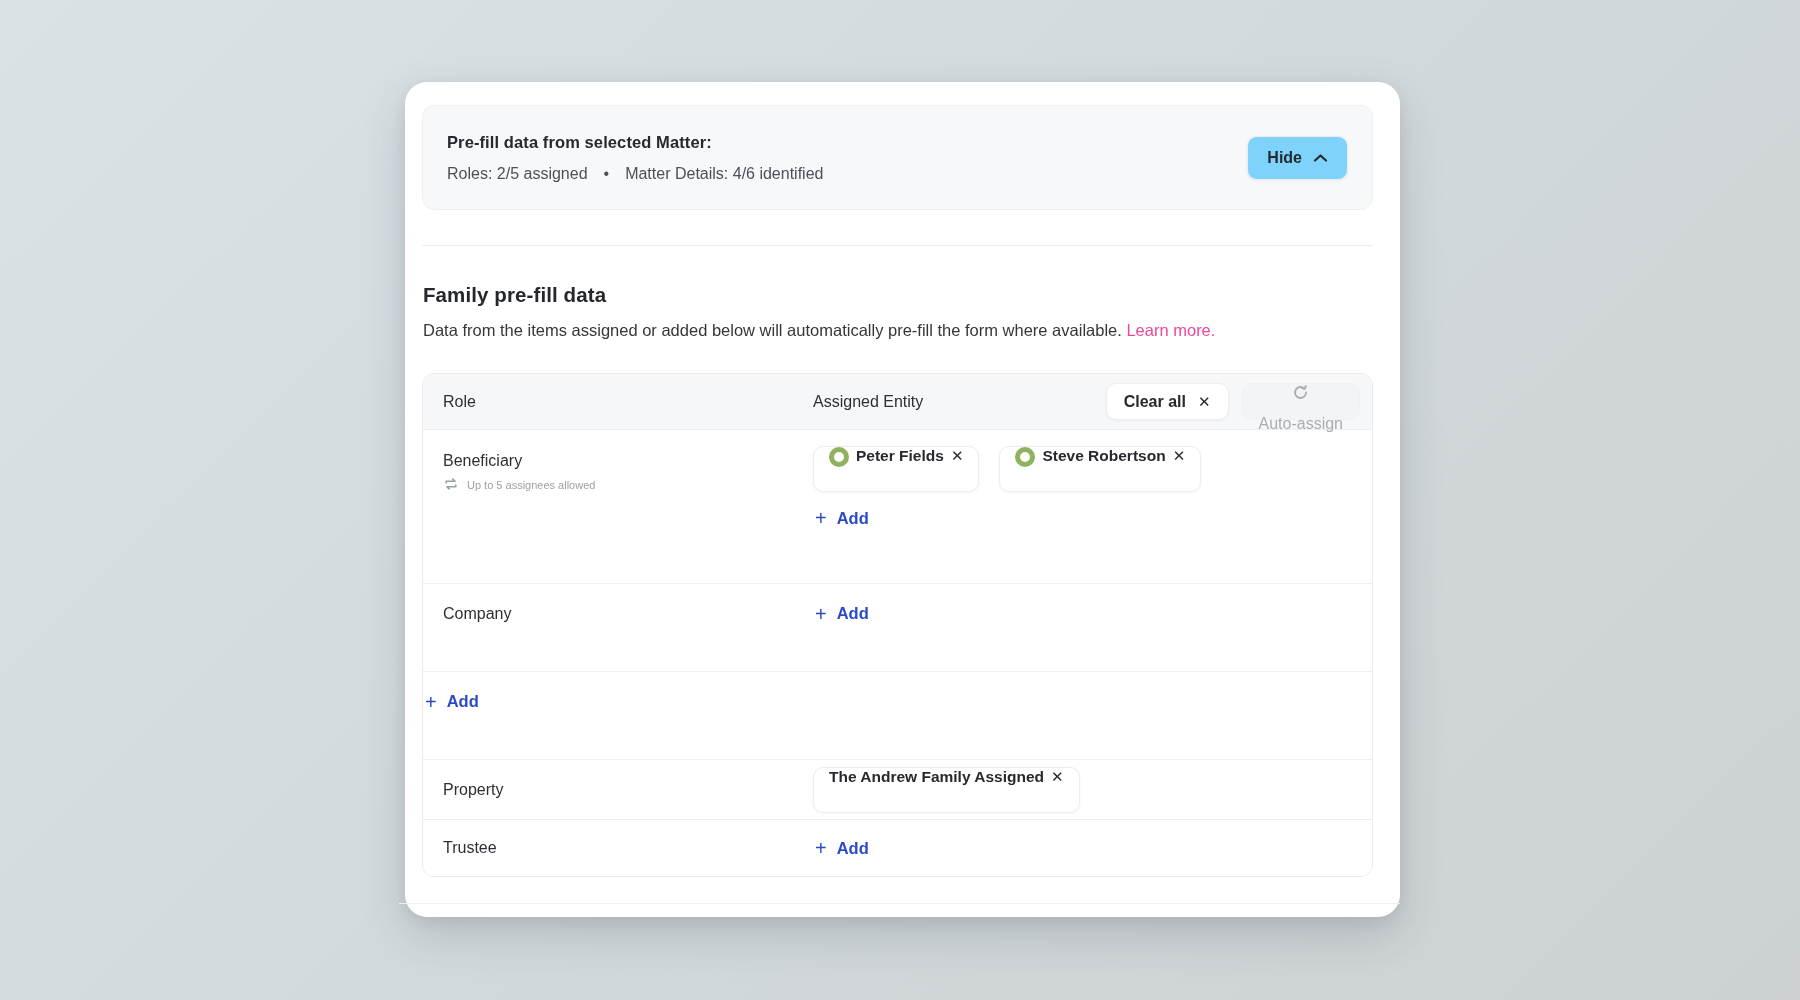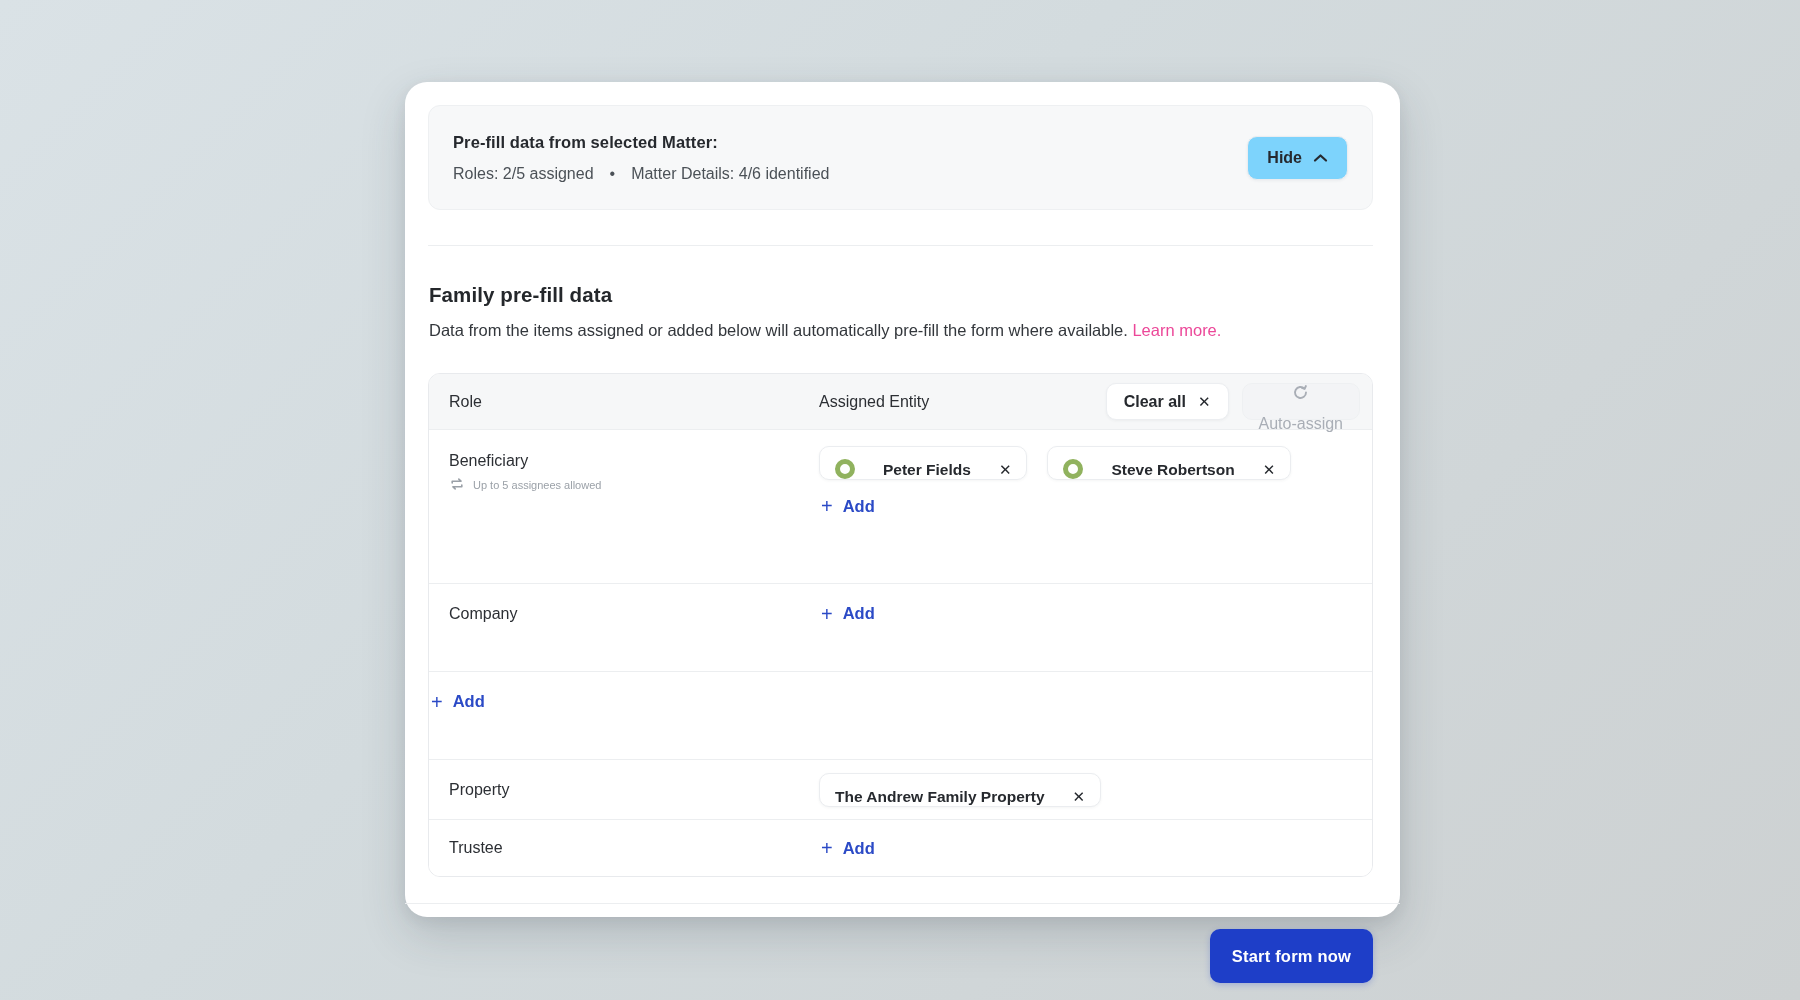--- a/index.html
+++ b/index.html
@@ -14,21 +14,21 @@
     background: linear-gradient(135deg, #dae2e6 0%, #d3dbde 40%, #cdd1d2 100%);
     overflow: hidden;
   }
   .card {
     position: absolute;
     left: 405px; top: 82px;
     width: 995px; height: 835px;
     background: #ffffff;
     border-radius: 22px;
     box-shadow: 0 18px 45px rgba(45, 55, 68, 0.18), 0 4px 14px rgba(45,55,68,0.08);
-    padding: 23px 27px 0 23px;
+    padding: 23px 27px 0 17px;
   }
 
   
   .banner {
     display: flex; align-items: center; justify-content: space-between;
     background: #f7f8f9;
     border: 1px solid #eef0f2;
     border-radius: 12px;
     padding: 22px 24px;
     height: 105px;
@@ -128,25 +128,25 @@
   }
   .td-entity { flex: 1; display: flex; flex-direction: column; justify-content: center; }
   .row-std { height: 60px; margin-top: 28px; }
   .row-beneficiary { height: 126px; }
   .row-beneficiary .td-role { justify-content: flex-start; padding-top: 22px; }
   .row-beneficiary .td-entity { justify-content: flex-start; padding-top: 16px; }
   .row-trustee { height: 57px; }
 
   .chip-line { display: flex; align-items: center; gap: 20px; }
   .chip {
-    display: inline-flex; align-items: flex-end; gap: 28px;
+    display: inline-flex; align-items: flex-start; gap: 7px;
     background: #ffffff;
     border: 1px solid #ebedf0;
     border-radius: 10px;
-    height: 34px; padding: 0 15px;
+    height: 46px; padding: 0 15px;
     box-shadow: 0 1px 3px rgba(40,50,60,0.05);
     font-size: 15.5px; font-weight: 700; color: #26292e;
   }
   .ring {
     width: 20px; height: 20px; border-radius: 50%;
     border: 5.5px solid #90b25e; background: #fdfefd;
   }
   .chip .x-icon { font-size: 15px; font-weight: 600; color: #26292e; cursor: pointer; }
 
   .add-btn {
@@ -283,21 +283,21 @@
         </div>
       </div>
 
       <div class="trow row-std">
         <div class="td-role">
           <div class="role-name">Property</div>
         </div>
         <div class="td-entity">
           <div class="chip-line">
             <span class="chip">
-              <span>The Andrew Family Property</span>
+              <span>The Andrew Family Assigned</span>
               <span class="x-icon">✕</span>
             </span>
           </div>
         </div>
       </div>
 
       <div class="trow row-trustee">
         <div class="td-role">
           <div class="role-name">Trustee</div>
         </div>
@@ -305,18 +305,15 @@
           <button class="add-btn">
             <span class="plus-icon">+</span>
             <span>Add</span>
           </button>
         </div>
       </div>
     </div>
 
     <hr class="divider footer-divider">
 
-    <div class="footer">
-      <button class="start-btn">Start form now</button>
-    </div>
 
   </div>
 </div>
 
 </body></html>

